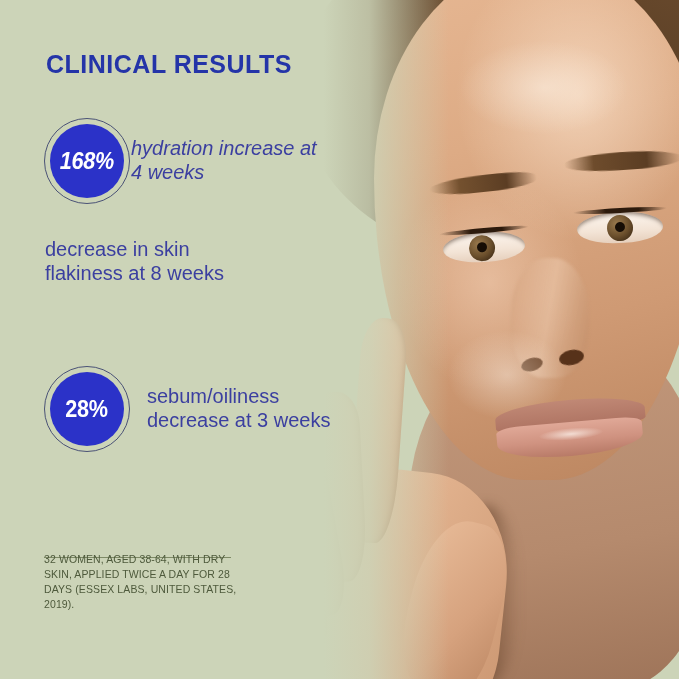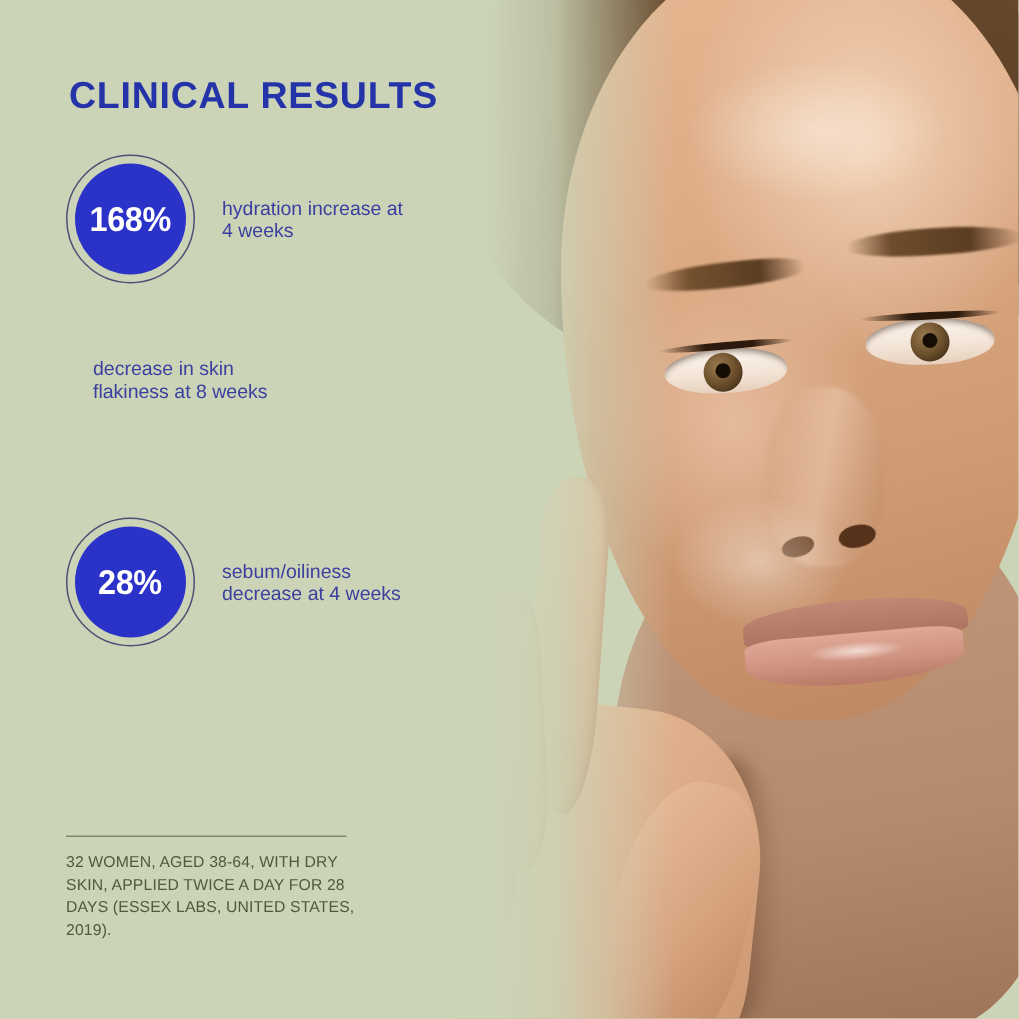--- a/index.html
+++ b/index.html
@@ -233,23 +233,23 @@
     color: #2434a8;
     white-space: nowrap;
   }
 
   .stat {
     position: absolute;
     left: 44px;
     display: flex;
     align-items: center;
   }
-  .stat-1 { top: 103px; }
+  .stat-1 { top: 118px; font-style: italic; }
   .stat-2 { top: 238px; }
-  .stat-3 { top: 345px; }
+  .stat-3 { top: 366px; gap: 16px; }
 
   .badge {
     position: relative;
     width: 86px;
     height: 86px;
     flex: 0 0 86px;
     border-radius: 50%;
     border: 1.5px solid #4a5276;
     box-sizing: border-box;
   }
@@ -266,40 +266,40 @@
   .badge-value {
     color: #ffffff;
     font-size: 23px;
     font-weight: bold;
     letter-spacing: -.3px;
     line-height: 1;
     transform: scaleX(.94);
   }
 
   .stat-text {
-    margin-left: 18px;
+    margin-left: 1px;
     color: #3b3fa0;
-    font-size: 13px;
+    font-size: 20px;
     line-height: 1.18;
     white-space: pre-line;
   }
 
   #divider {
     position: absolute;
     left: 44px;
     top: 557px;
     width: 187px;
     height: 1px;
     background: #7e8a66;
   }
 
   #footnote {
     position: absolute;
     left: 44px;
-    top: 568px;
+    top: 552px;
     width: 210px;
     color: #4e5a3c;
     font-size: 10.5px;
     line-height: 1.42;
     letter-spacing: .1px;
     white-space: pre-line;
   }
 </style>
 </head>
 <body>
@@ -358,21 +358,21 @@
 flakiness at 8 weeks</div>
     </div>
 
     <div class="stat stat-3">
       <div class="badge">
         <div class="badge-fill">
           <span class="badge-value">28%</span>
         </div>
       </div>
       <div class="stat-text">sebum/oiliness
-decrease at 4 weeks</div>
+decrease at 3 weeks</div>
     </div>
 
     <div id="divider"></div>
 
     <div id="footnote">32 WOMEN, AGED 38-64, WITH DRY
 SKIN, APPLIED TWICE A DAY FOR 28
 DAYS (ESSEX LABS, UNITED STATES,
 2019).</div>
 
   </div>

